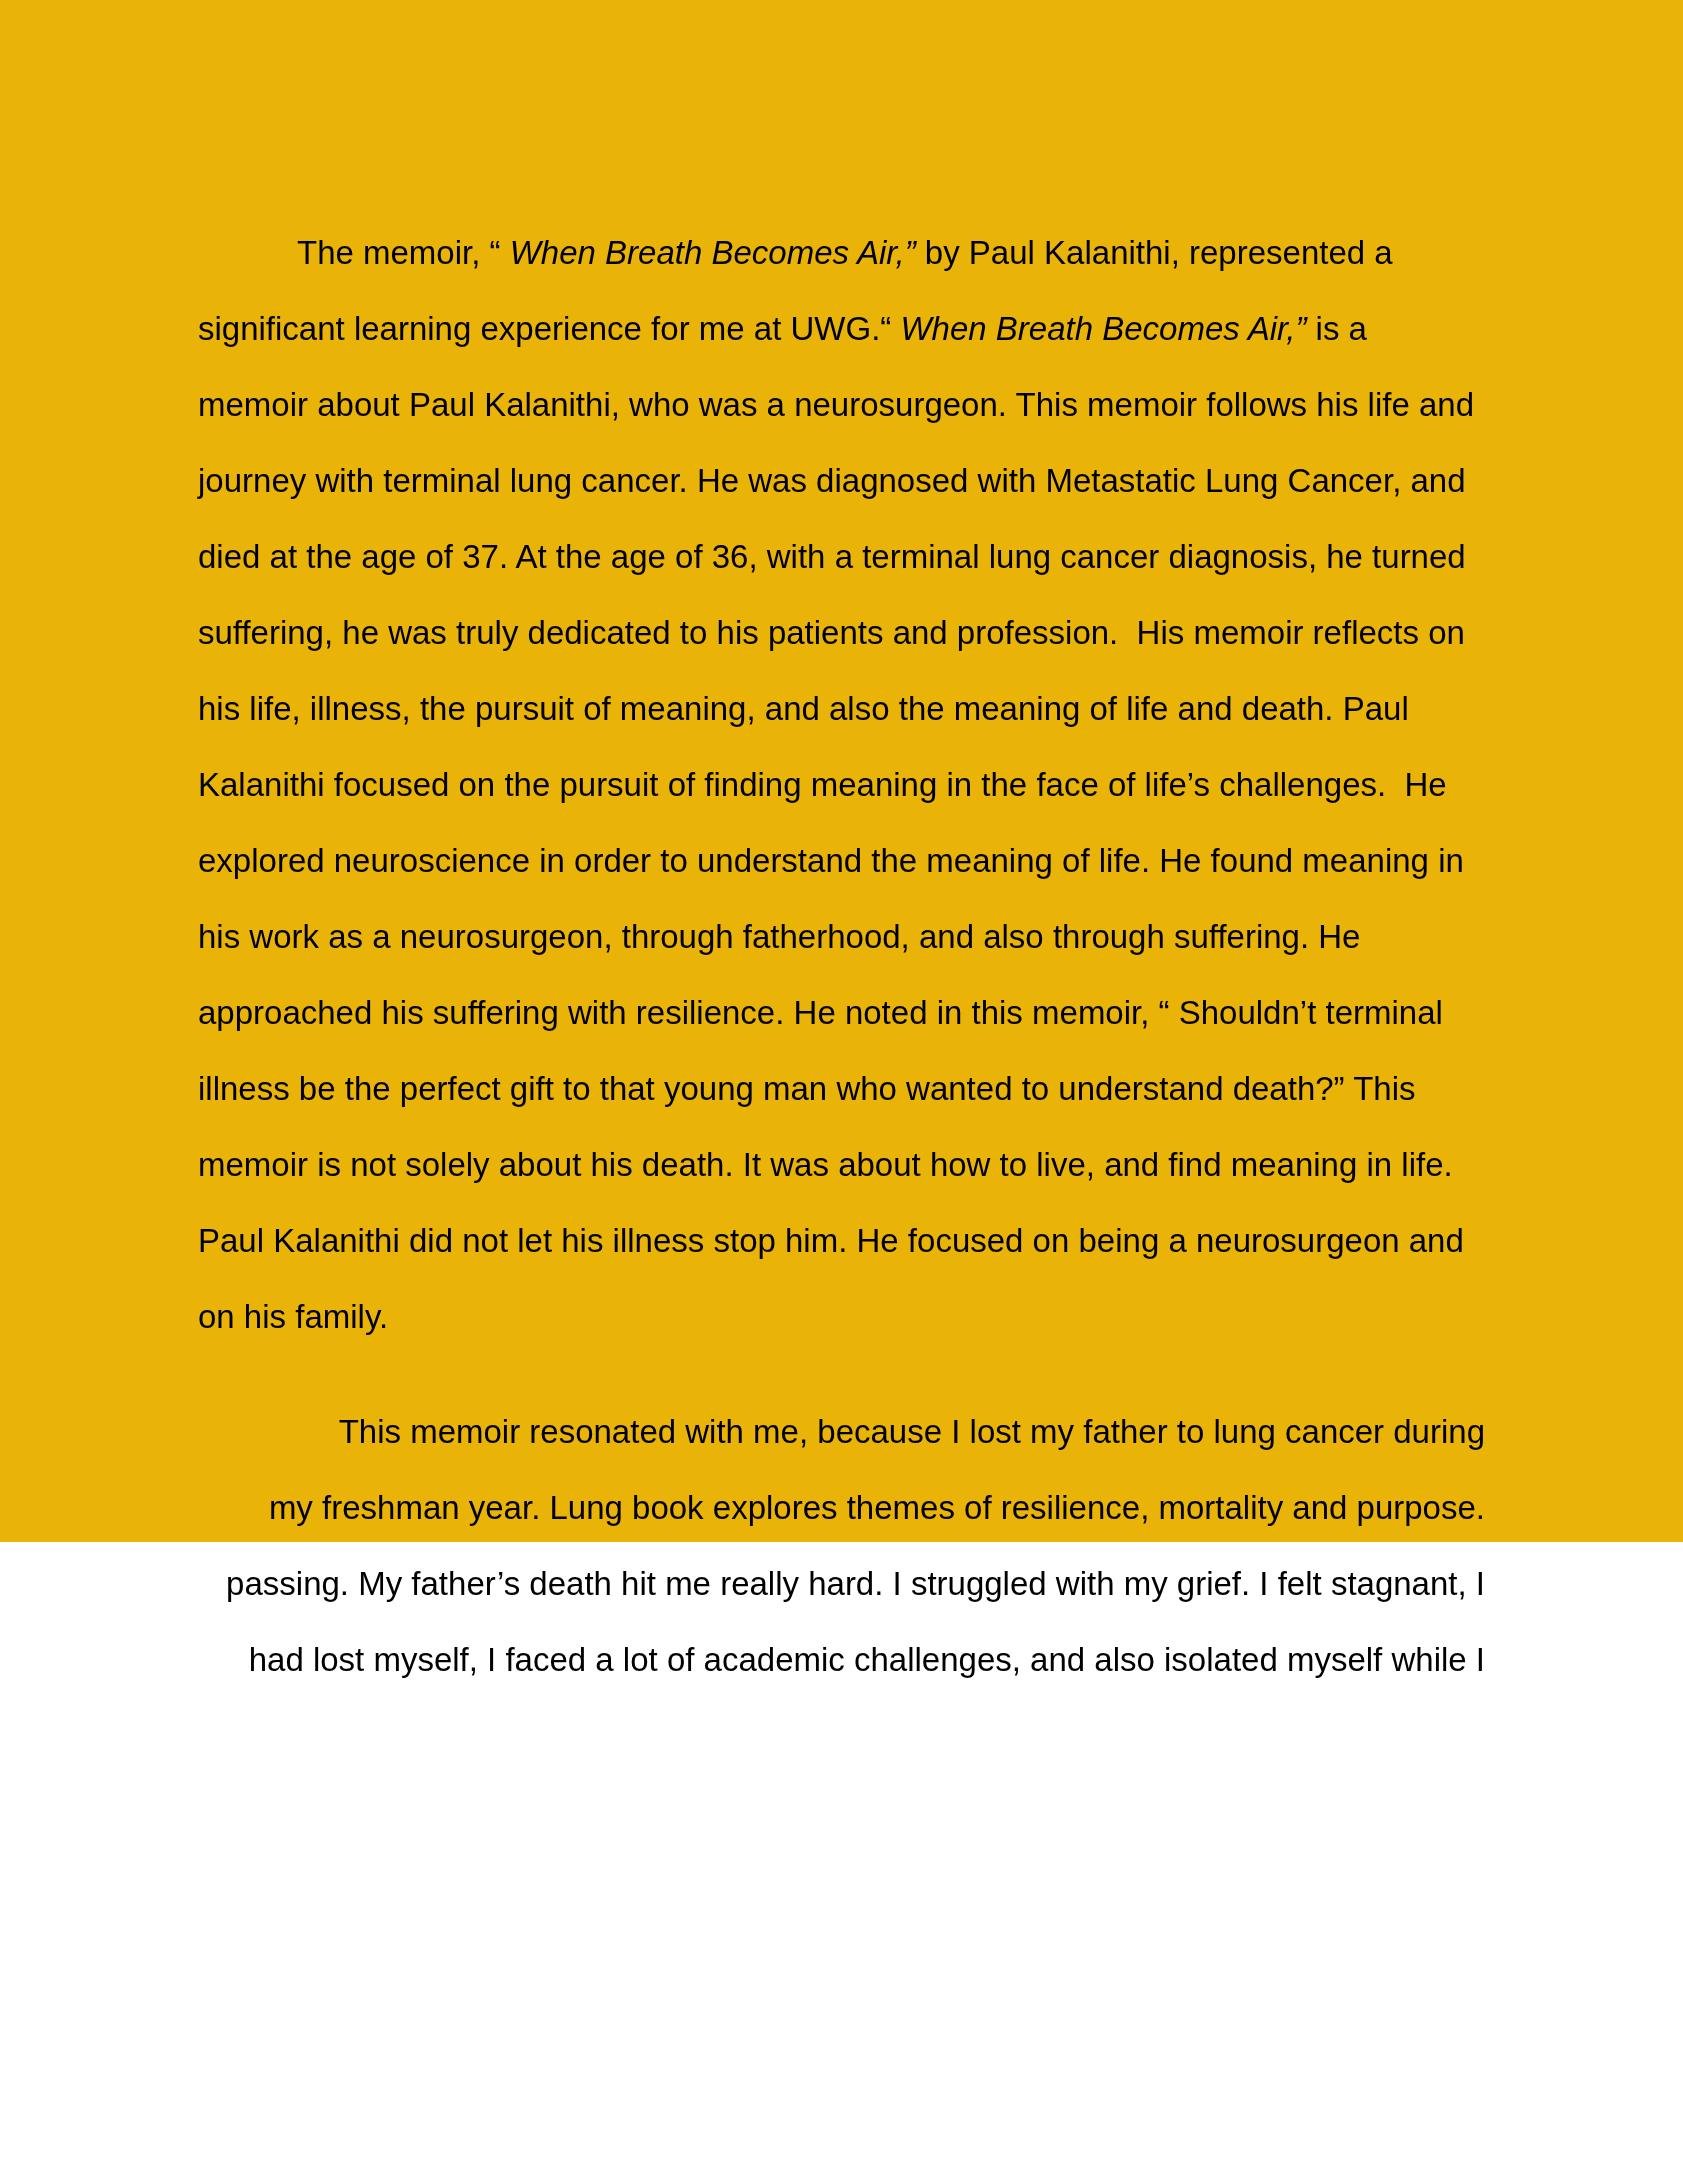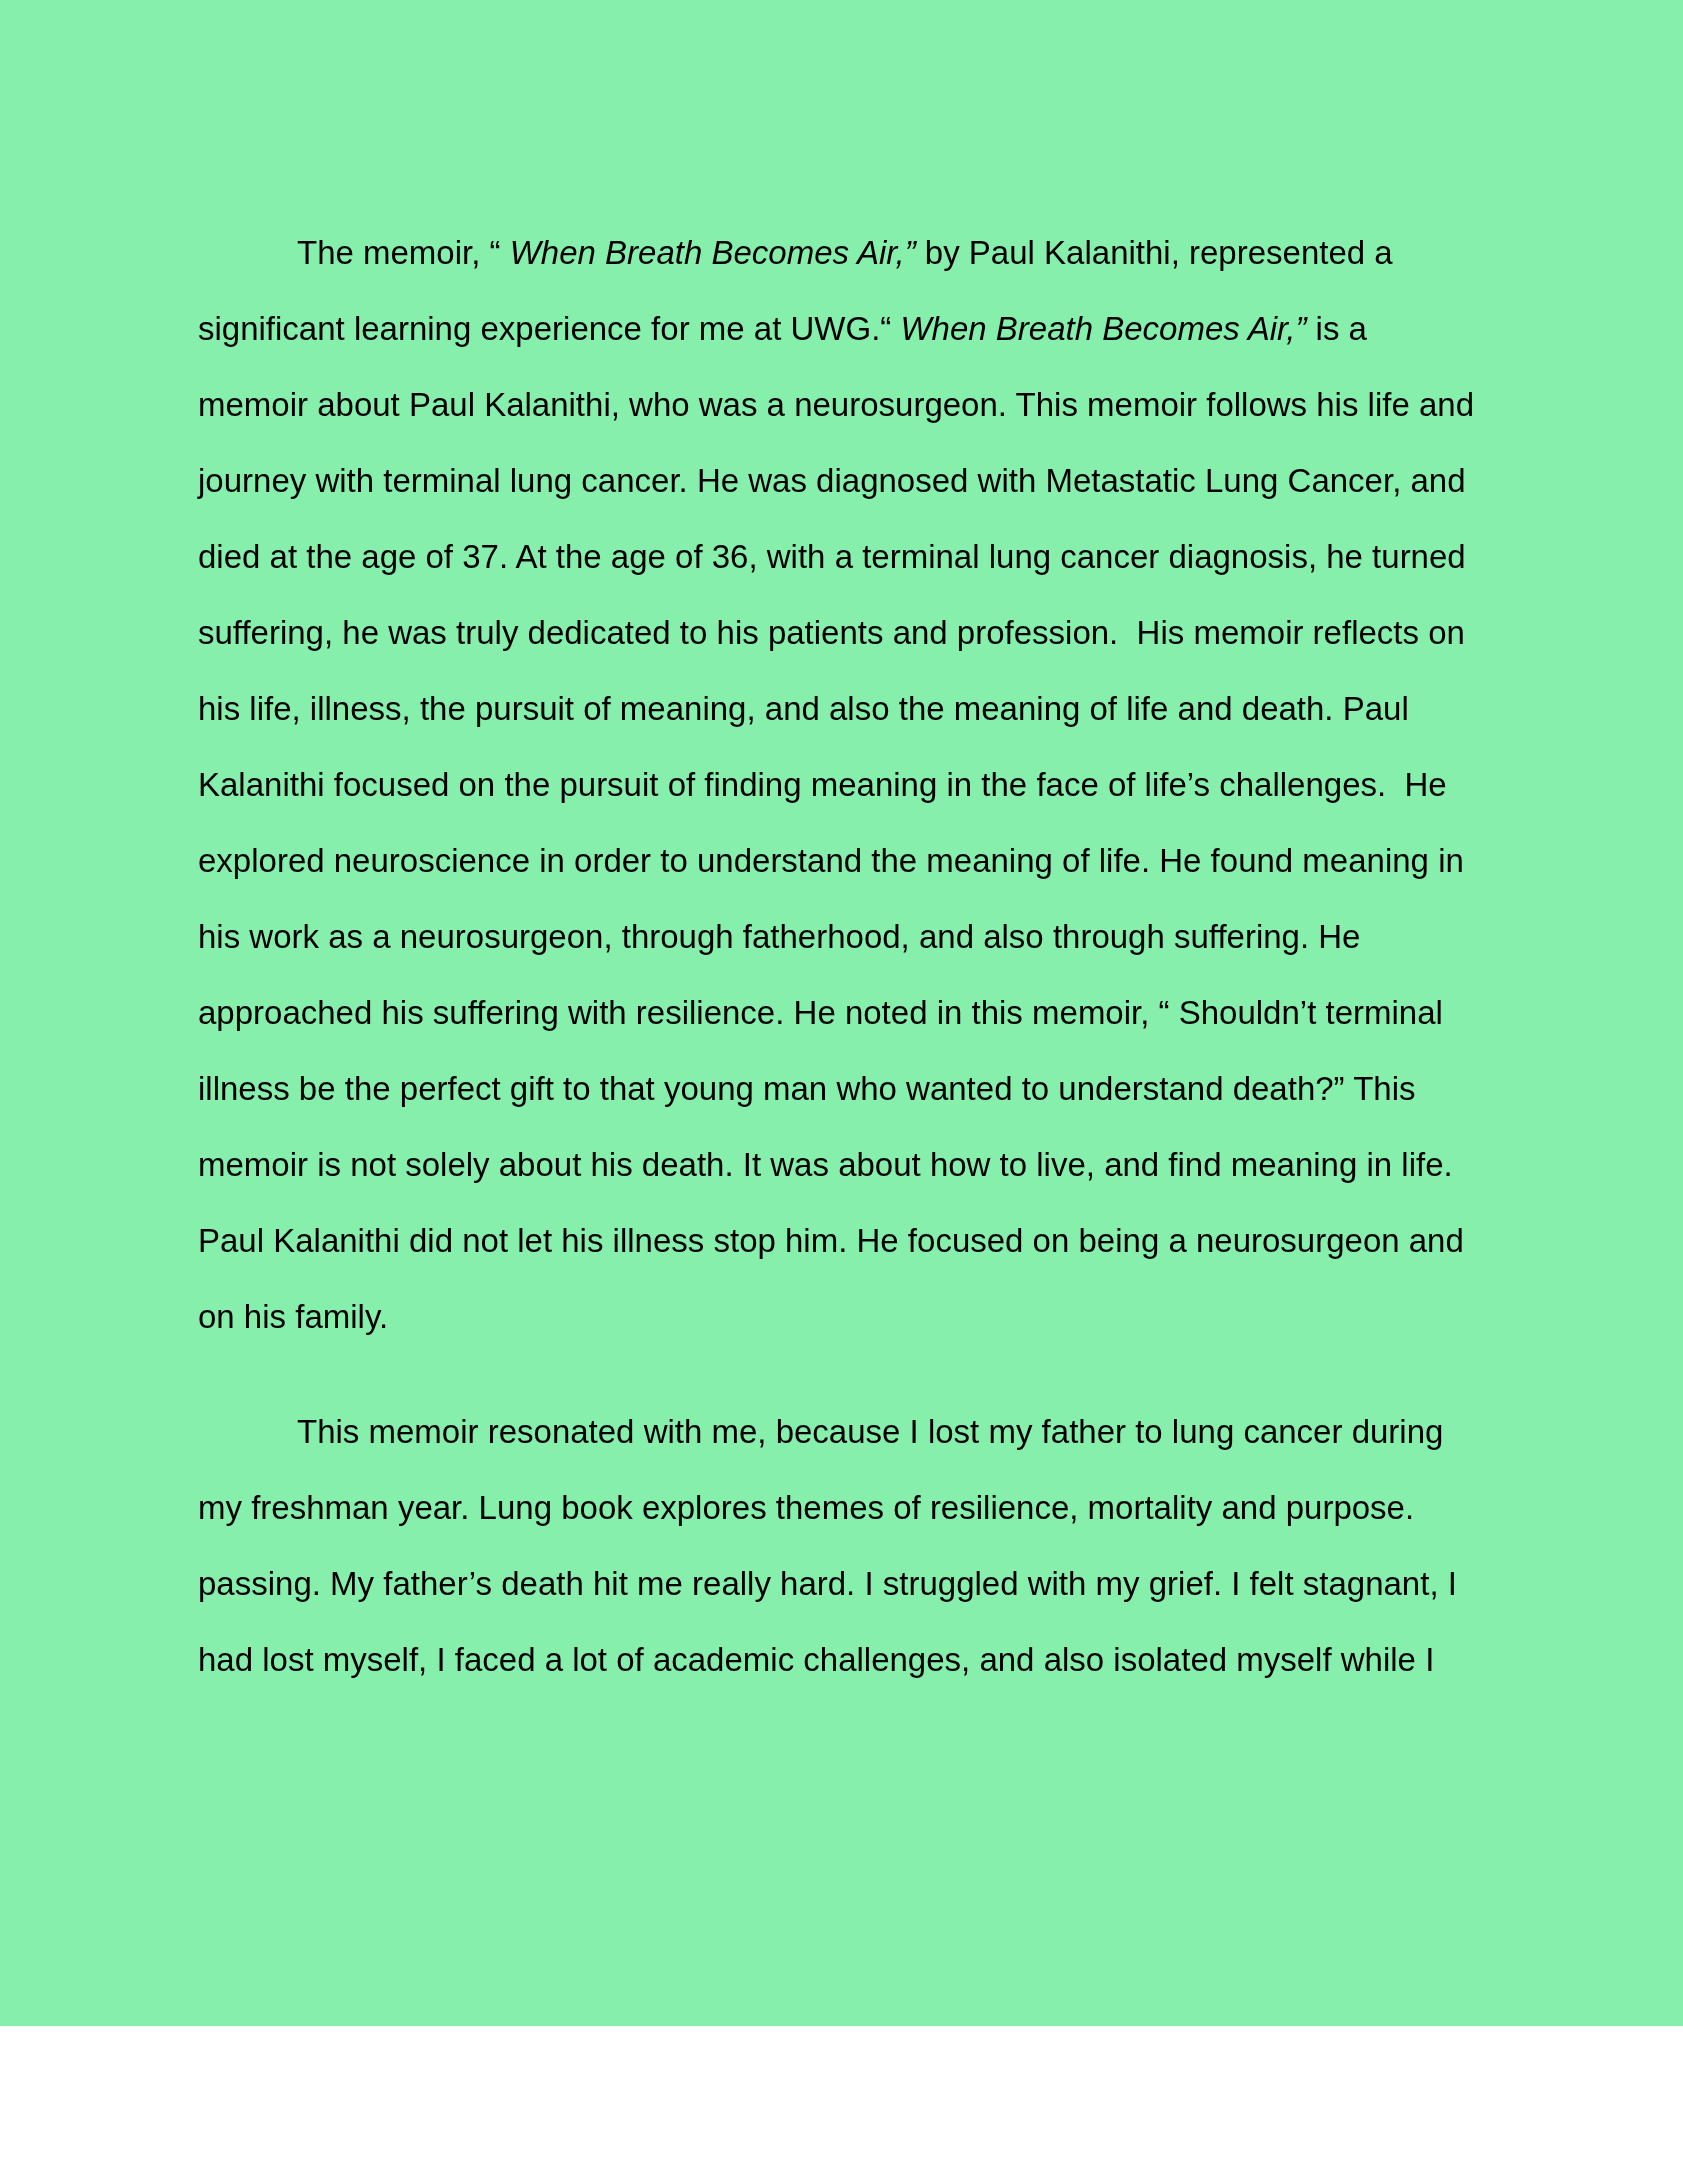--- a/index.html
+++ b/index.html
@@ -12,34 +12,34 @@
     background: #ffffff;
     font-family: "Liberation Sans", sans-serif;
     color: #000000;
     overflow: hidden;
   }
   .page {
     position: absolute;
     left: 0;
     top: 0;
     width: 1683px;
-    height: 2026px;
-    background: #86efac;
+    height: 1542px;
+    background: #eab308;
   }
   .doc-body {
     position: absolute;
     left: 198px;
     top: 215px;
     width: 1287px;
     font-size: 33px;
     line-height: 76px;
     color: #000000;
   }
   .paragraph { margin: 0; padding: 0; }
-  .paragraph + .paragraph { margin-top: 39px; }
+  .paragraph + .paragraph { margin-top: 39px; text-align: right; }
   .line {
     white-space: pre;
     height: 76px;
   }
   .line.indent { padding-left: 99px; }
   .seg.italic { font-style: italic; }
 </style>
 </head>
 <body>
 

